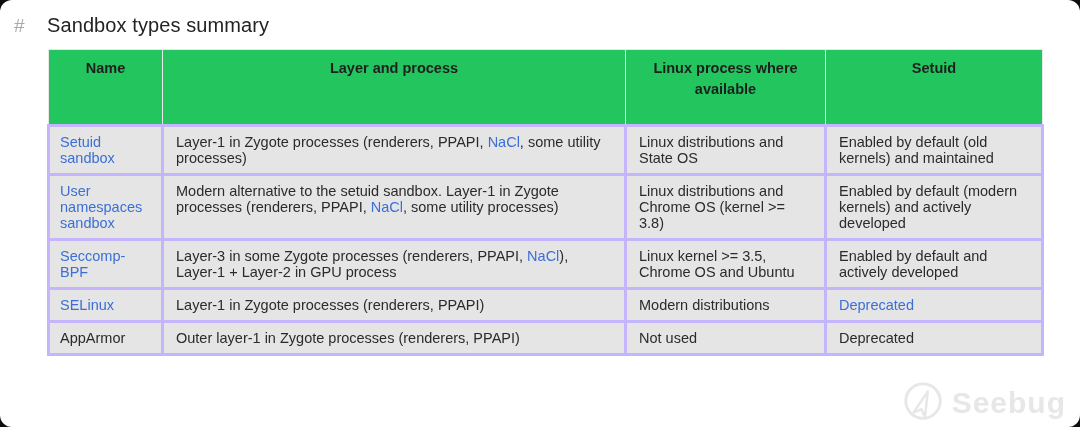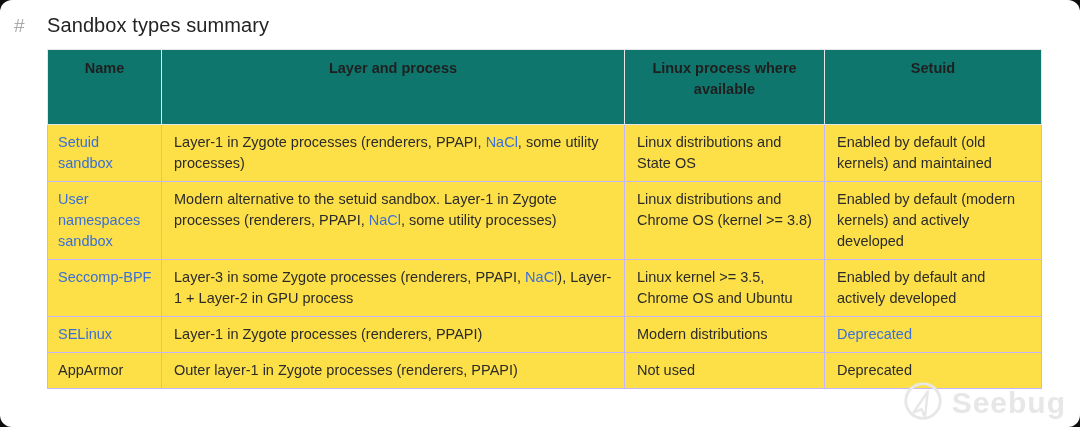--- a/index.html
+++ b/index.html
@@ -9,27 +9,27 @@
     border-radius:12px;overflow:hidden;box-sizing:border-box;
   }
   .heading{display:flex;align-items:baseline;margin:14px 0 0 14px;}
   .hash{color:#a9a9a9;font-size:19px;font-weight:400;width:33px;}
   .title{color:#242424;font-size:20px;font-weight:400;letter-spacing:.1px;}
   table.sandbox{
     border-collapse:collapse;margin:12px 0 0 47px;width:994px;
     font-size:14.5px;color:#2b2b2b;table-layout:fixed;
   }
   table.sandbox th{
-    background:#0f766e;border:1px solid #e7e7e7;font-weight:700;
+    background:#22c55e;border:1px solid #e7e7e7;font-weight:700;
     text-align:center;vertical-align:top;padding:8px 8px 24px 8px;
     line-height:21px;color:#1f1f1f;
   }
   table.sandbox td{
-    border:1px solid #c4b5fd;vertical-align:top;
-    padding:7px 12px;line-height:21px;background:#fde047;
+    border:3px solid #c4b5fd;vertical-align:top;
+    padding:7px 12px;line-height:16px;background:#e5e5e5;
   }
   table.sandbox td.c-name{padding:7px 8px 7px 10px;}
   .link{color:#3b6fd6;cursor:pointer;}
   .visited{color:#8672c8;cursor:pointer;}
   .watermark{
     position:absolute;right:14px;bottom:0px;display:flex;align-items:center;
     gap:6px;color:#e4e4e4;pointer-events:none;margin-top:38px;
   }
   .wm-text{font-size:30px;font-weight:700;letter-spacing:1px;color:#e7e7e7;}
   .wm-icon{display:block;}

